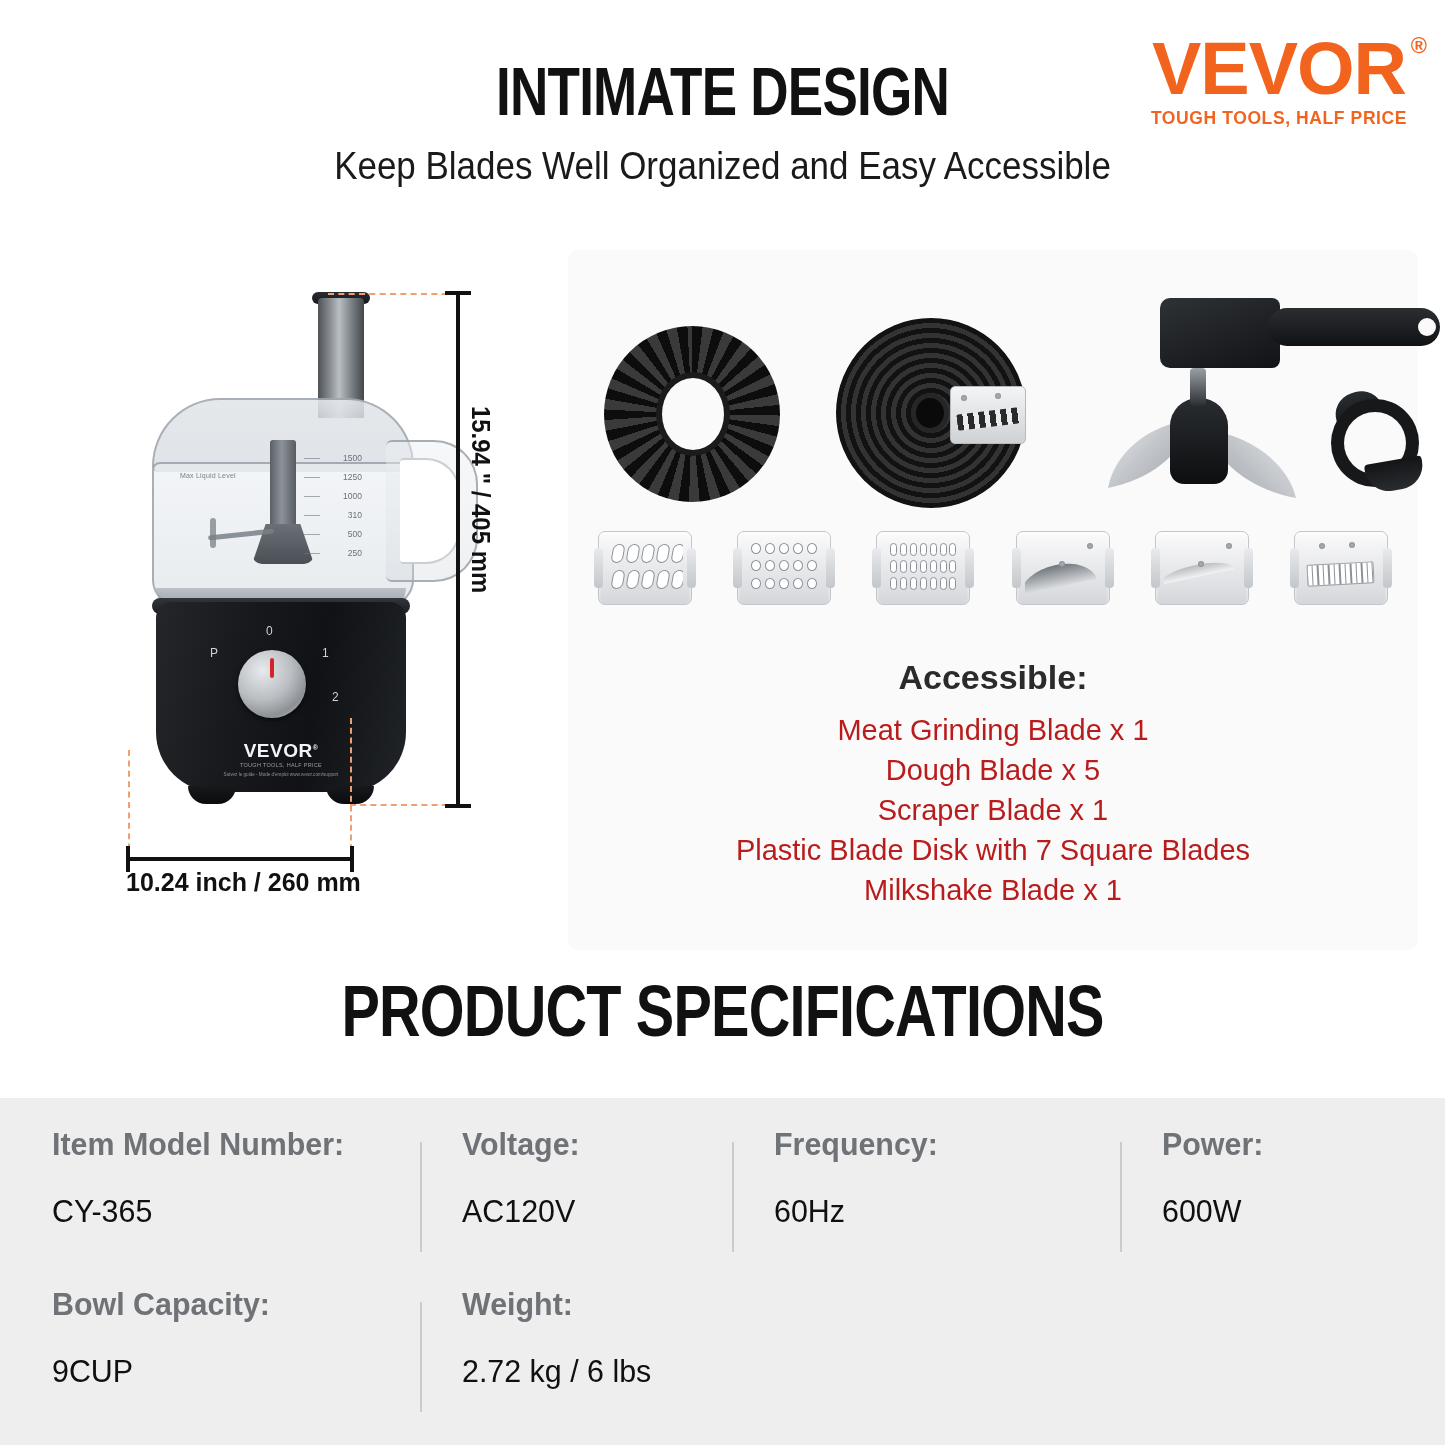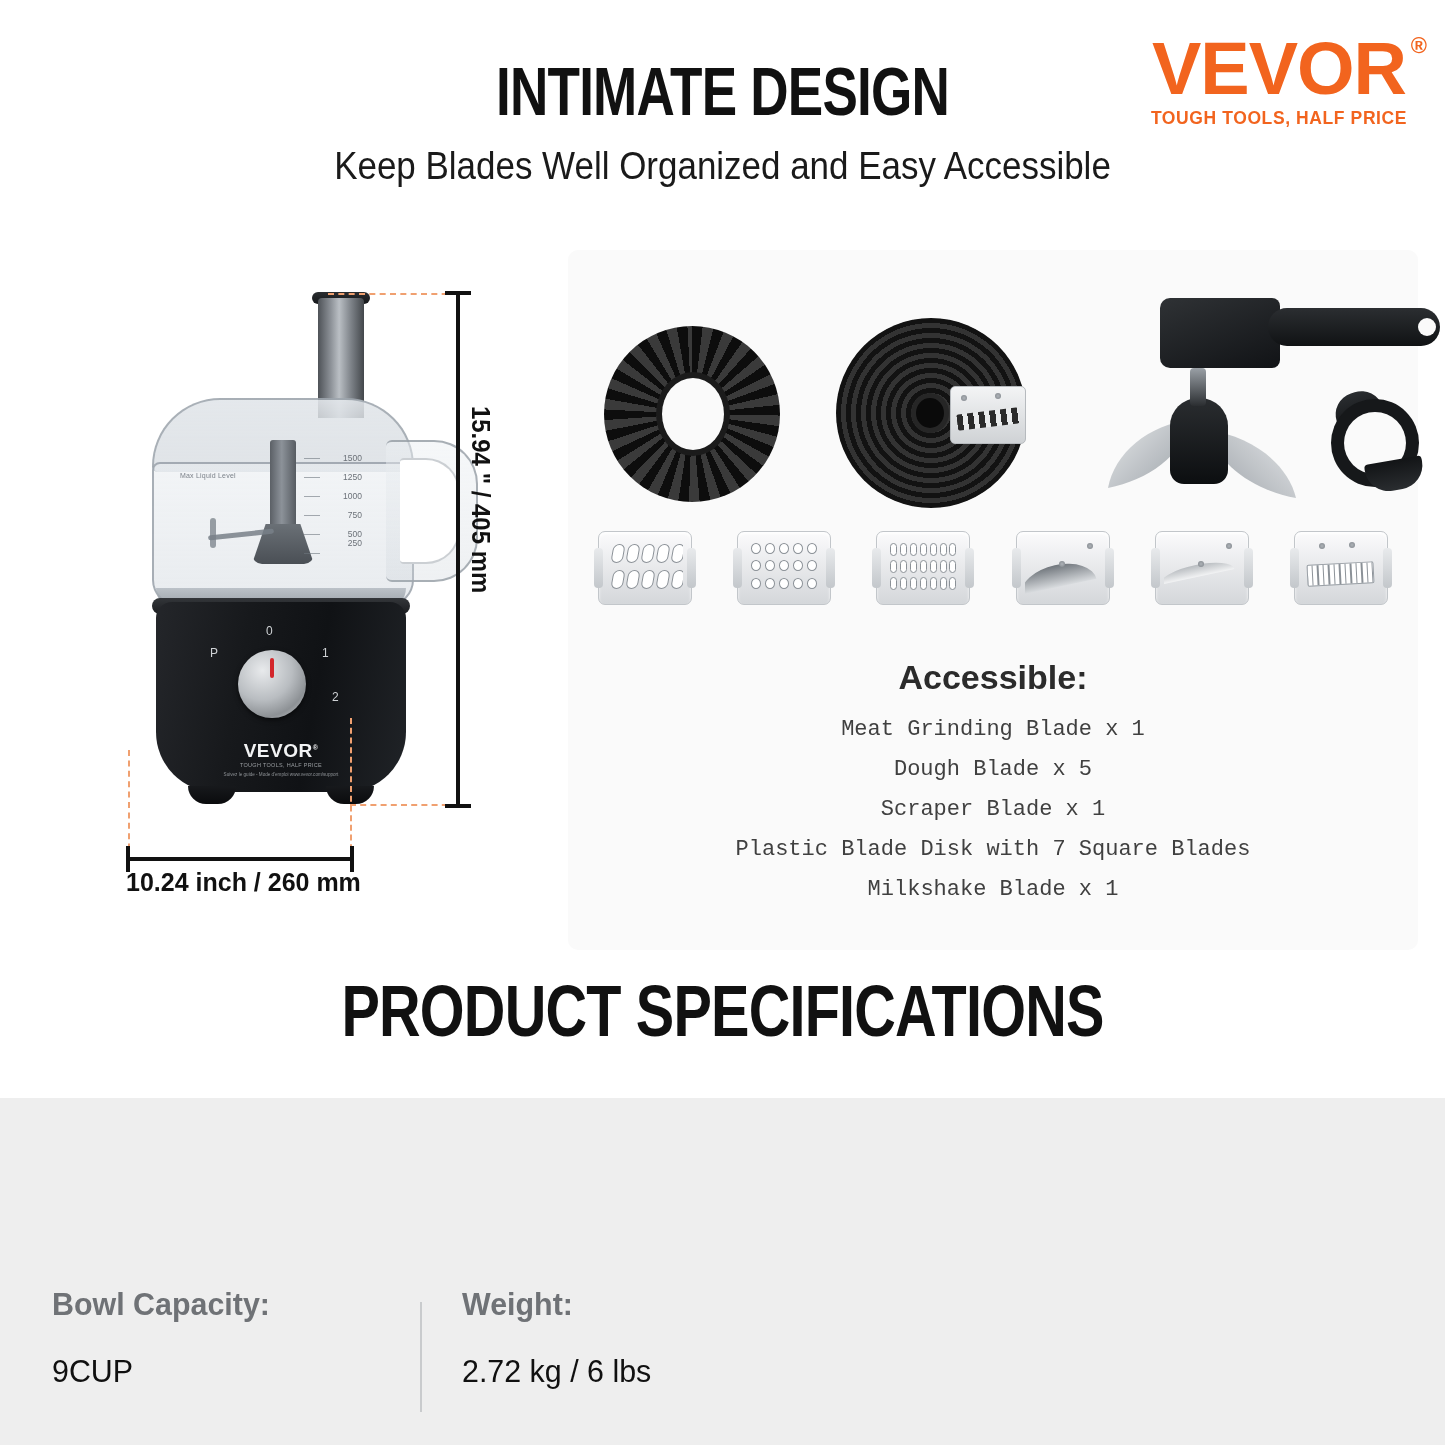--- a/index.html
+++ b/index.html
@@ -155,21 +155,21 @@
     position:absolute;left:568px;top:250px;width:850px;height:700px;
     background:#fafafa;border-radius:10px;
   }
   .acc-title{
     position:absolute;left:0;top:408px;width:850px;text-align:center;
     font-weight:bold;font-size:34px;color:#2b2b2b;
   }
   .acc-list{
     position:absolute;left:0;top:460px;width:850px;text-align:center;
   }
-  .acc-item{font-size:22px;color:#404040;line-height:40px;font-family:Liberation Mono, monospace;}
+  .acc-item{font-size:29px;color:#b91c1c;line-height:40px;}
 
   .acc-top{position:absolute;left:0;top:30px;width:850px;height:230px;}
   .acc-bottom{position:absolute;left:30px;top:278px;width:790px;height:80px;
     display:flex;justify-content:space-between;align-items:center;}
 
   
   .disk-pleat{
     position:absolute;left:36px;top:46px;width:176px;height:176px;border-radius:50%;
     background:repeating-conic-gradient(from 0deg,#0d0d0d 0deg 7deg,#3a3a3a 7deg 14deg);
   }
@@ -330,25 +330,25 @@
     <div class="pp blade-arm2"></div>
 
     <div class="pp maxliquid">Max Liquid Level</div>
     <div class="pp ticks">
       <div class="tick" style="top:0px;">1500</div>
       <div class="tickline" style="top:4px;"></div>
       <div class="tick" style="top:19px;">1250</div>
       <div class="tickline" style="top:23px;"></div>
       <div class="tick" style="top:38px;">1000</div>
       <div class="tickline" style="top:42px;"></div>
-      <div class="tick" style="top:57px;">750</div>
+      <div class="tick" style="top:57px;">310</div>
       <div class="tickline" style="top:61px;"></div>
       <div class="tick" style="top:76px;">500</div>
       <div class="tickline" style="top:80px;"></div>
-      <div class="tick" style="top:85px;">250</div>
+      <div class="tick" style="top:95px;">250</div>
       <div class="tickline" style="top:99px;"></div>
     </div>
 
     <div class="pp base-top"></div>
     <div class="pp base"></div>
 
     <div class="pp knob-lbl" style="left:150px;top:396px;">P</div>
     <div class="pp knob-lbl" style="left:206px;top:374px;">0</div>
     <div class="pp knob-lbl" style="left:262px;top:396px;">1</div>
     <div class="pp knob-lbl" style="left:272px;top:440px;">2</div>
@@ -522,20 +522,41 @@
     <div class="acc-item">Scraper Blade x 1</div>
     <div class="acc-item">Plastic Blade Disk with 7 Square Blades</div>
     <div class="acc-item">Milkshake Blade x 1</div>
   </div>
 </div>
 
 <div class="specs-title">PRODUCT SPECIFICATIONS</div>
 
 <div class="specs-band">
 
+  <div class="spec-row r1">
+    <div class="spec-cell" style="width:420px;padding-left:52px;">
+      <div class="spec-label">Item Model Number:</div>
+      <div class="spec-value">CY-365</div>
+    </div>
+    <div class="spec-cell" style="width:312px;padding-left:42px;">
+      <div class="divider"></div>
+      <div class="spec-label">Voltage:</div>
+      <div class="spec-value">AC120V</div>
+    </div>
+    <div class="spec-cell" style="width:388px;padding-left:42px;">
+      <div class="divider"></div>
+      <div class="spec-label">Frequency:</div>
+      <div class="spec-value">60Hz</div>
+    </div>
+    <div class="spec-cell" style="width:320px;padding-left:42px;">
+      <div class="divider"></div>
+      <div class="spec-label">Power:</div>
+      <div class="spec-value">600W</div>
+    </div>
+  </div>
 
   <div class="spec-row r2">
     <div class="spec-cell" style="width:420px;padding-left:52px;">
       <div class="spec-label">Bowl Capacity:</div>
       <div class="spec-value">9CUP</div>
     </div>
     <div class="spec-cell" style="width:388px;padding-left:42px;">
       <div class="divider"></div>
       <div class="spec-label">Weight:</div>
       <div class="spec-value">2.72 kg / 6 lbs</div>

